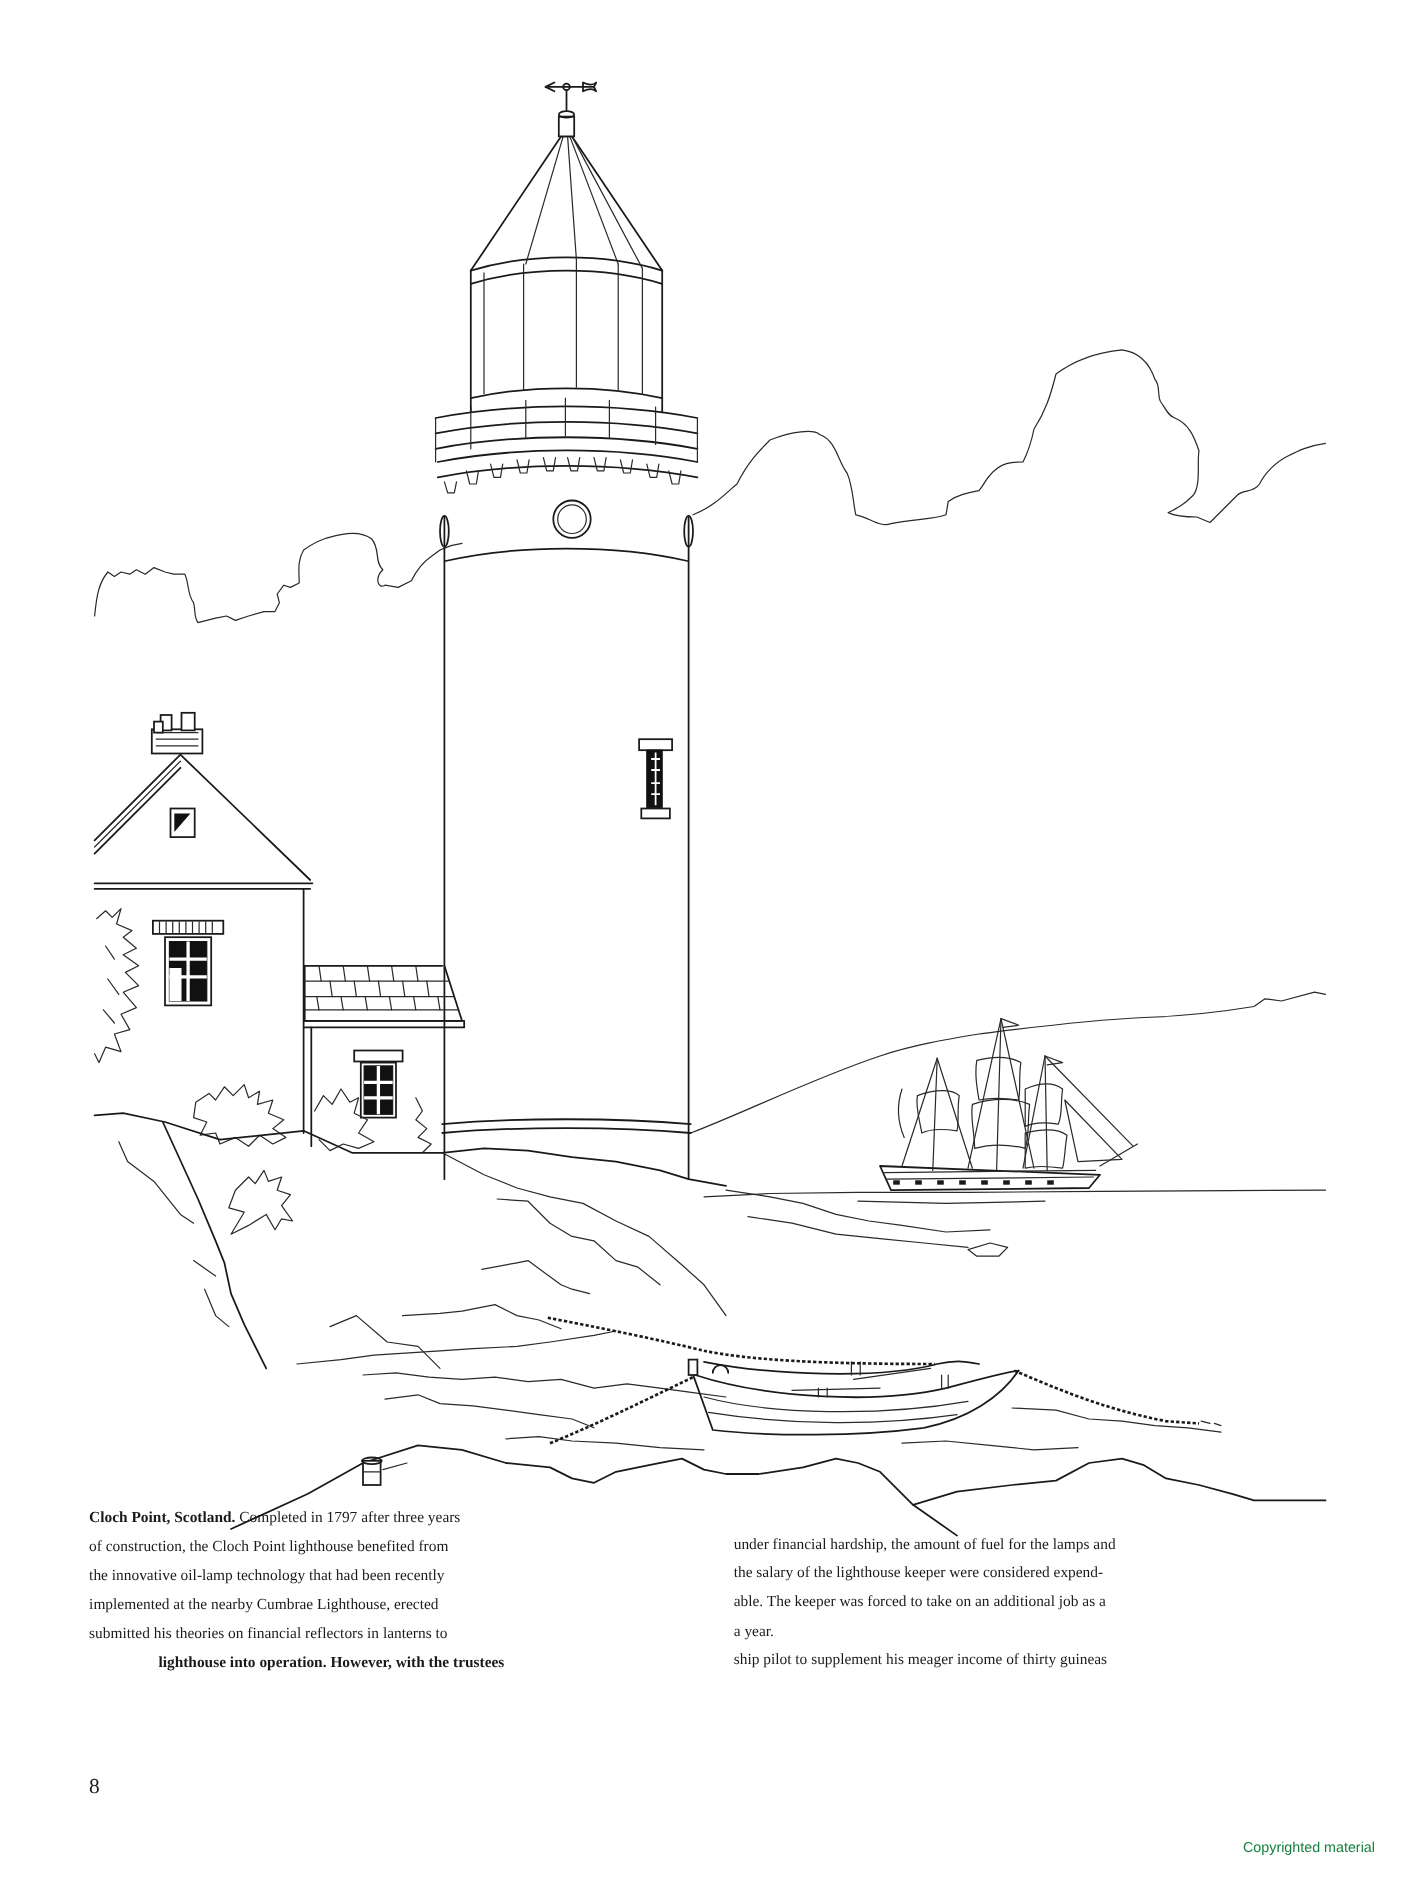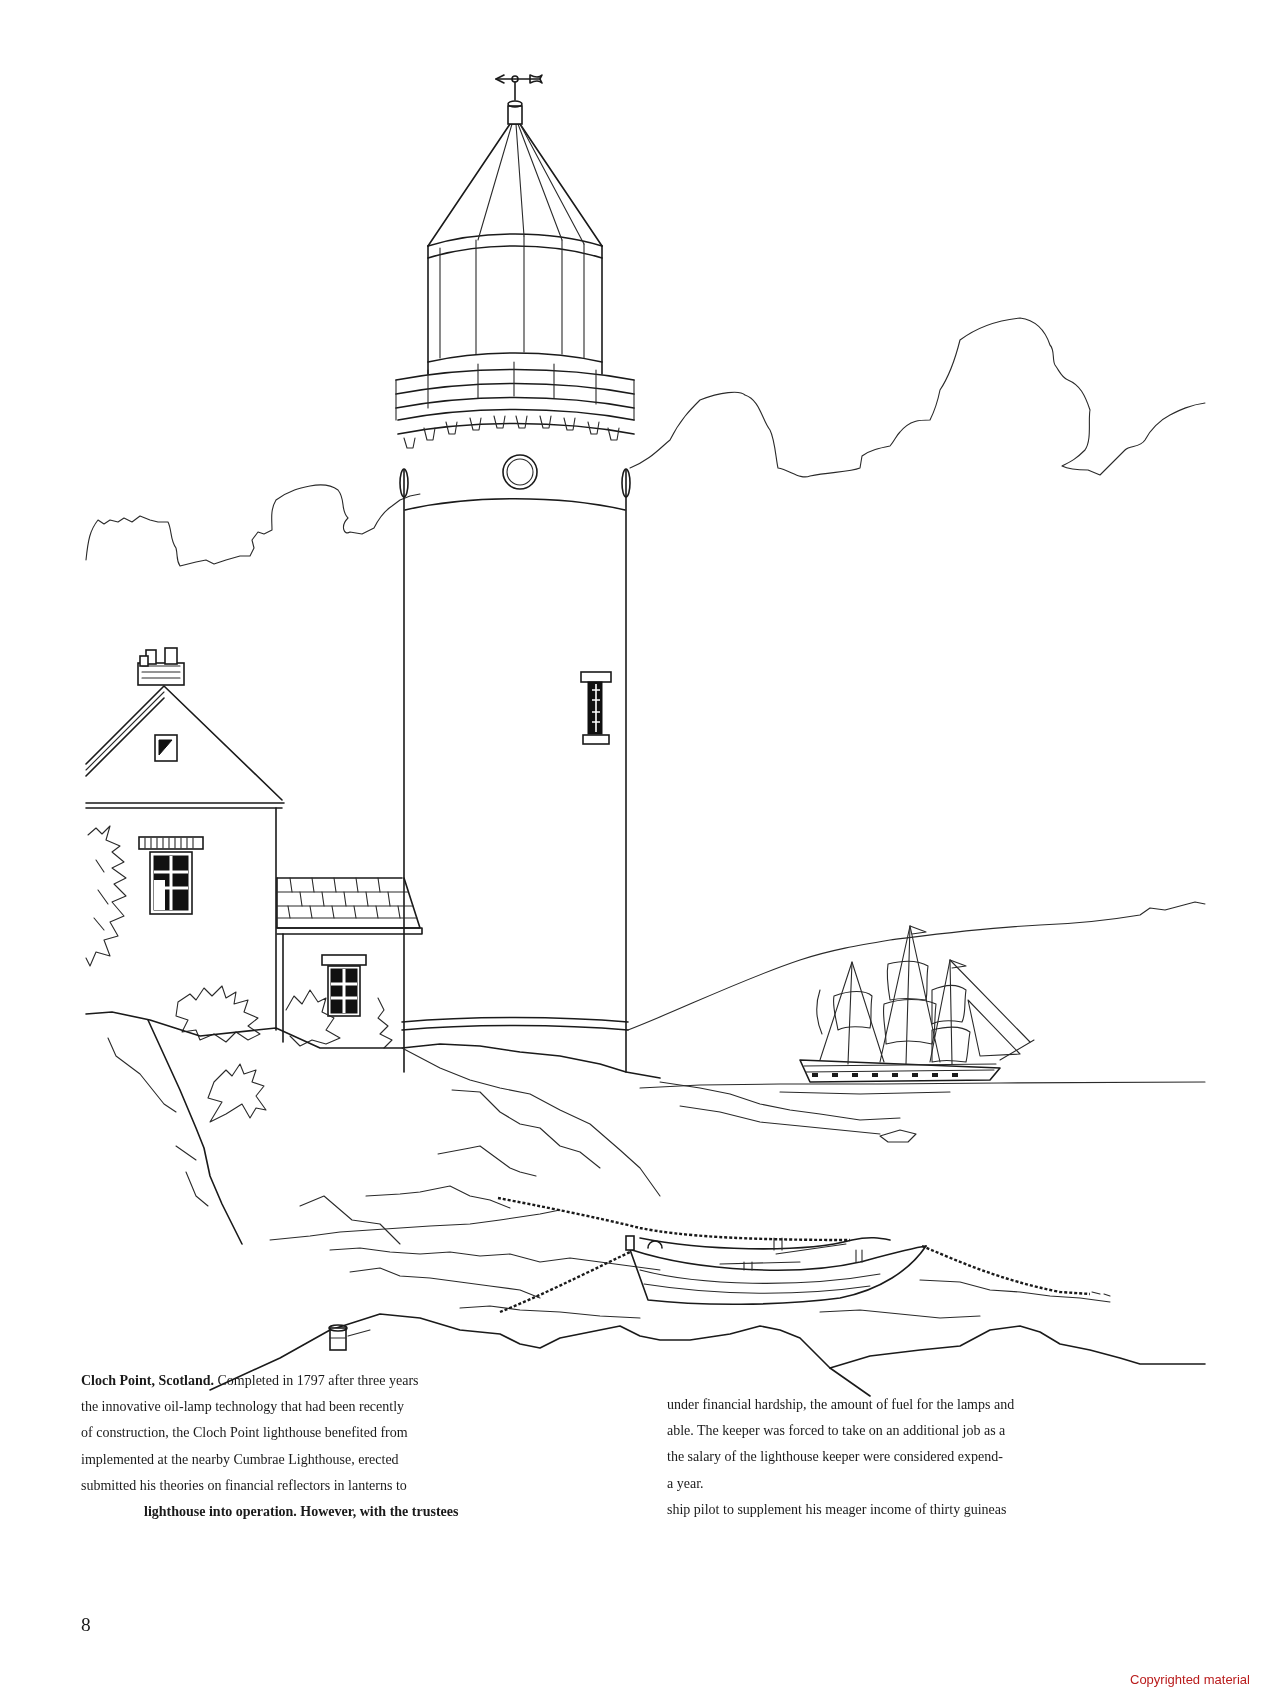--- a/index.html
+++ b/index.html
@@ -10,21 +10,21 @@
   .thin { fill: none; stroke: #2a2a2a; stroke-width: 1.1; stroke-linejoin: round; stroke-linecap: round; }
   .fillw { fill: #fff; stroke: #1a1a1a; stroke-width: 1.6; }
   .dark { fill: #111; stroke: #111; stroke-width: 1; }
   .caption { position: absolute; top: 1368px; font-size: 14px; line-height: 26.2px; }
   .col-left { left: 81px; width: 540px; }
   .col-right { left: 667px; width: 545px; margin-top: 24px; }
   .caption p { margin: 0; white-space: nowrap; }
   .caption .indent { padding-left: 63px; font-weight: bold; }
   .title-bold { font-weight: bold; }
   .page-number { position: absolute; left: 81px; top: 1614px; font-size: 19.4px; }
-  .watermark { position: absolute; left: 1130px; top: 1672px; font-family: "Liberation Sans", sans-serif; font-size: 13px; color: #b91c1c; }
+  .watermark { position: absolute; left: 1130px; top: 1672px; font-family: "Liberation Sans", sans-serif; font-size: 13px; color: #15803d; }
 </style>
 </head>
 <body>
 
 <div id="illustration">
 <svg viewBox="0 0 1280 1410" xmlns="http://www.w3.org/2000/svg">
 
   <g>
     <path class="thin" d="M86,560 C88,540 90,530 98,520 L104,524 L110,520 L118,522 L124,518 L132,522 L140,516 L150,520 L158,522 L168,522 C172,530 170,540 176,548 C178,556 176,560 180,566 L196,562 L206,560 L214,564 L226,560 L240,556 L250,556 L254,548 L252,540 L258,532 L264,534 L272,530 C272,520 270,510 276,500 C290,490 300,488 310,486 C320,484 330,484 338,490 C346,500 340,510 348,518 C340,526 344,536 350,532 L362,534 L374,528 C380,516 386,510 392,506 L400,500 L410,496 L420,494"></path>
     <path class="thin" d="M630,468 C650,460 660,448 670,440 C680,420 690,410 700,400 C720,392 740,390 745,395 C760,400 762,420 770,430 C775,440 776,460 778,468 C790,470 800,480 810,476 C830,472 850,472 860,468 L862,456 C870,450 880,448 890,446 C895,440 896,436 900,432 C910,420 920,420 930,420 C935,410 938,400 940,390 C950,375 955,360 960,340 C980,325 1000,320 1020,318 C1035,320 1045,330 1050,345 C1055,350 1052,360 1055,365 C1060,372 1062,378 1068,380 C1080,385 1085,395 1090,410 C1088,420 1092,440 1085,450 C1075,460 1070,462 1062,466 C1070,470 1080,470 1088,470 L1100,475 C1110,465 1115,460 1125,450 C1130,445 1140,448 1145,440 C1150,430 1160,420 1170,415 C1180,410 1190,405 1205,403"></path>
@@ -227,29 +227,29 @@
 
     <path class="thin" d="M852,962 L820,1060 M852,962 L884,1062 M910,926 L880,1062 M910,926 L940,1062 M950,960 L930,1062 M950,960 L1030,1042"></path>
 
     <path class="thin" d="M910,926 L926,932 L912,934 M950,960 L966,966 L952,968"></path>
   </g>
 </svg>
 </div>
 
 <div class="caption col-left">
   <p><span class="title-bold">Cloch Point, Scotland.</span><span> Completed in 1797 after three years</span></p>
+  <p>of construction, the Cloch Point lighthouse benefited from</p>
   <p>the innovative oil-lamp technology that had been recently</p>
-  <p>of construction, the Cloch Point lighthouse benefited from</p>
   <p>implemented at the nearby Cumbrae Lighthouse, erected</p>
   <p>submitted his theories on financial reflectors in lanterns to</p>
   <p class="indent">lighthouse into operation. However, with the trustees</p>
 </div>
 
 <div class="caption col-right">
   <p>under financial hardship, the amount of fuel for the lamps and</p>
+  <p>the salary of the lighthouse keeper were considered expend-</p>
   <p>able. The keeper was forced to take on an additional job as a</p>
-  <p>the salary of the lighthouse keeper were considered expend-</p>
   <p>a year.</p>
   <p>ship pilot to supplement his meager income of thirty guineas</p>
 </div>
 
 <div class="page-number">8</div>
 <div class="watermark">Copyrighted material</div>
 
 </body></html>

